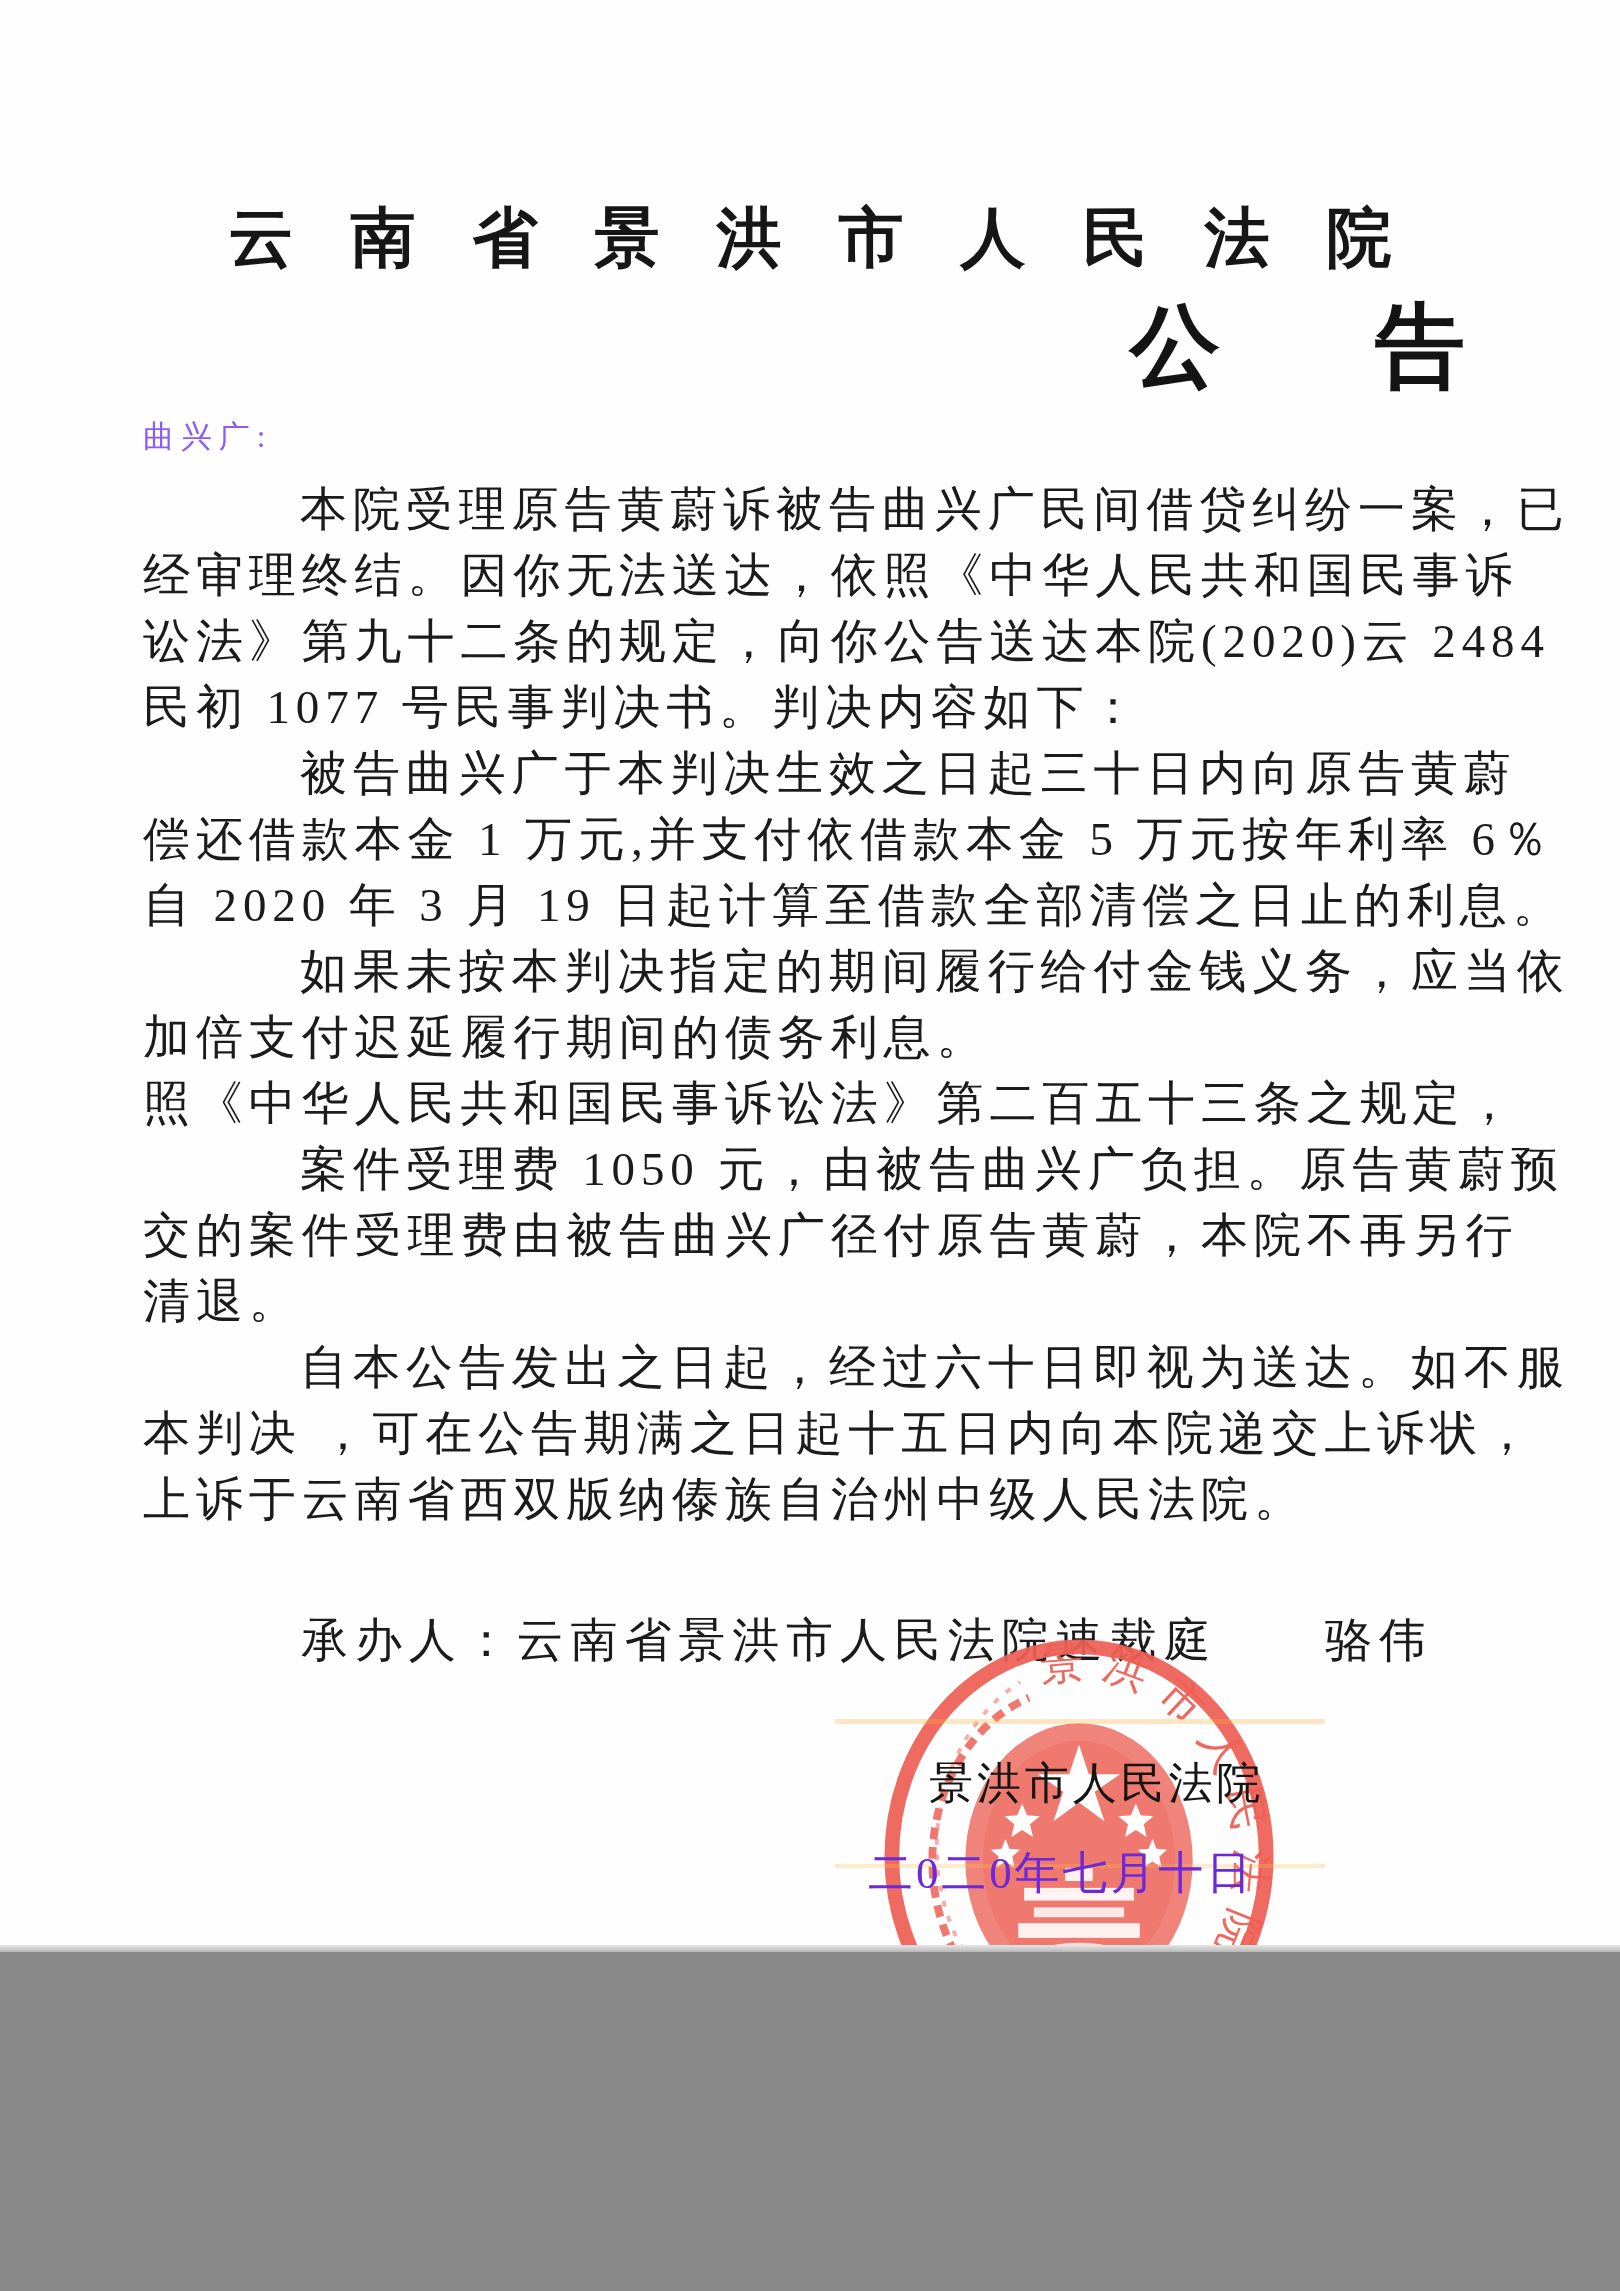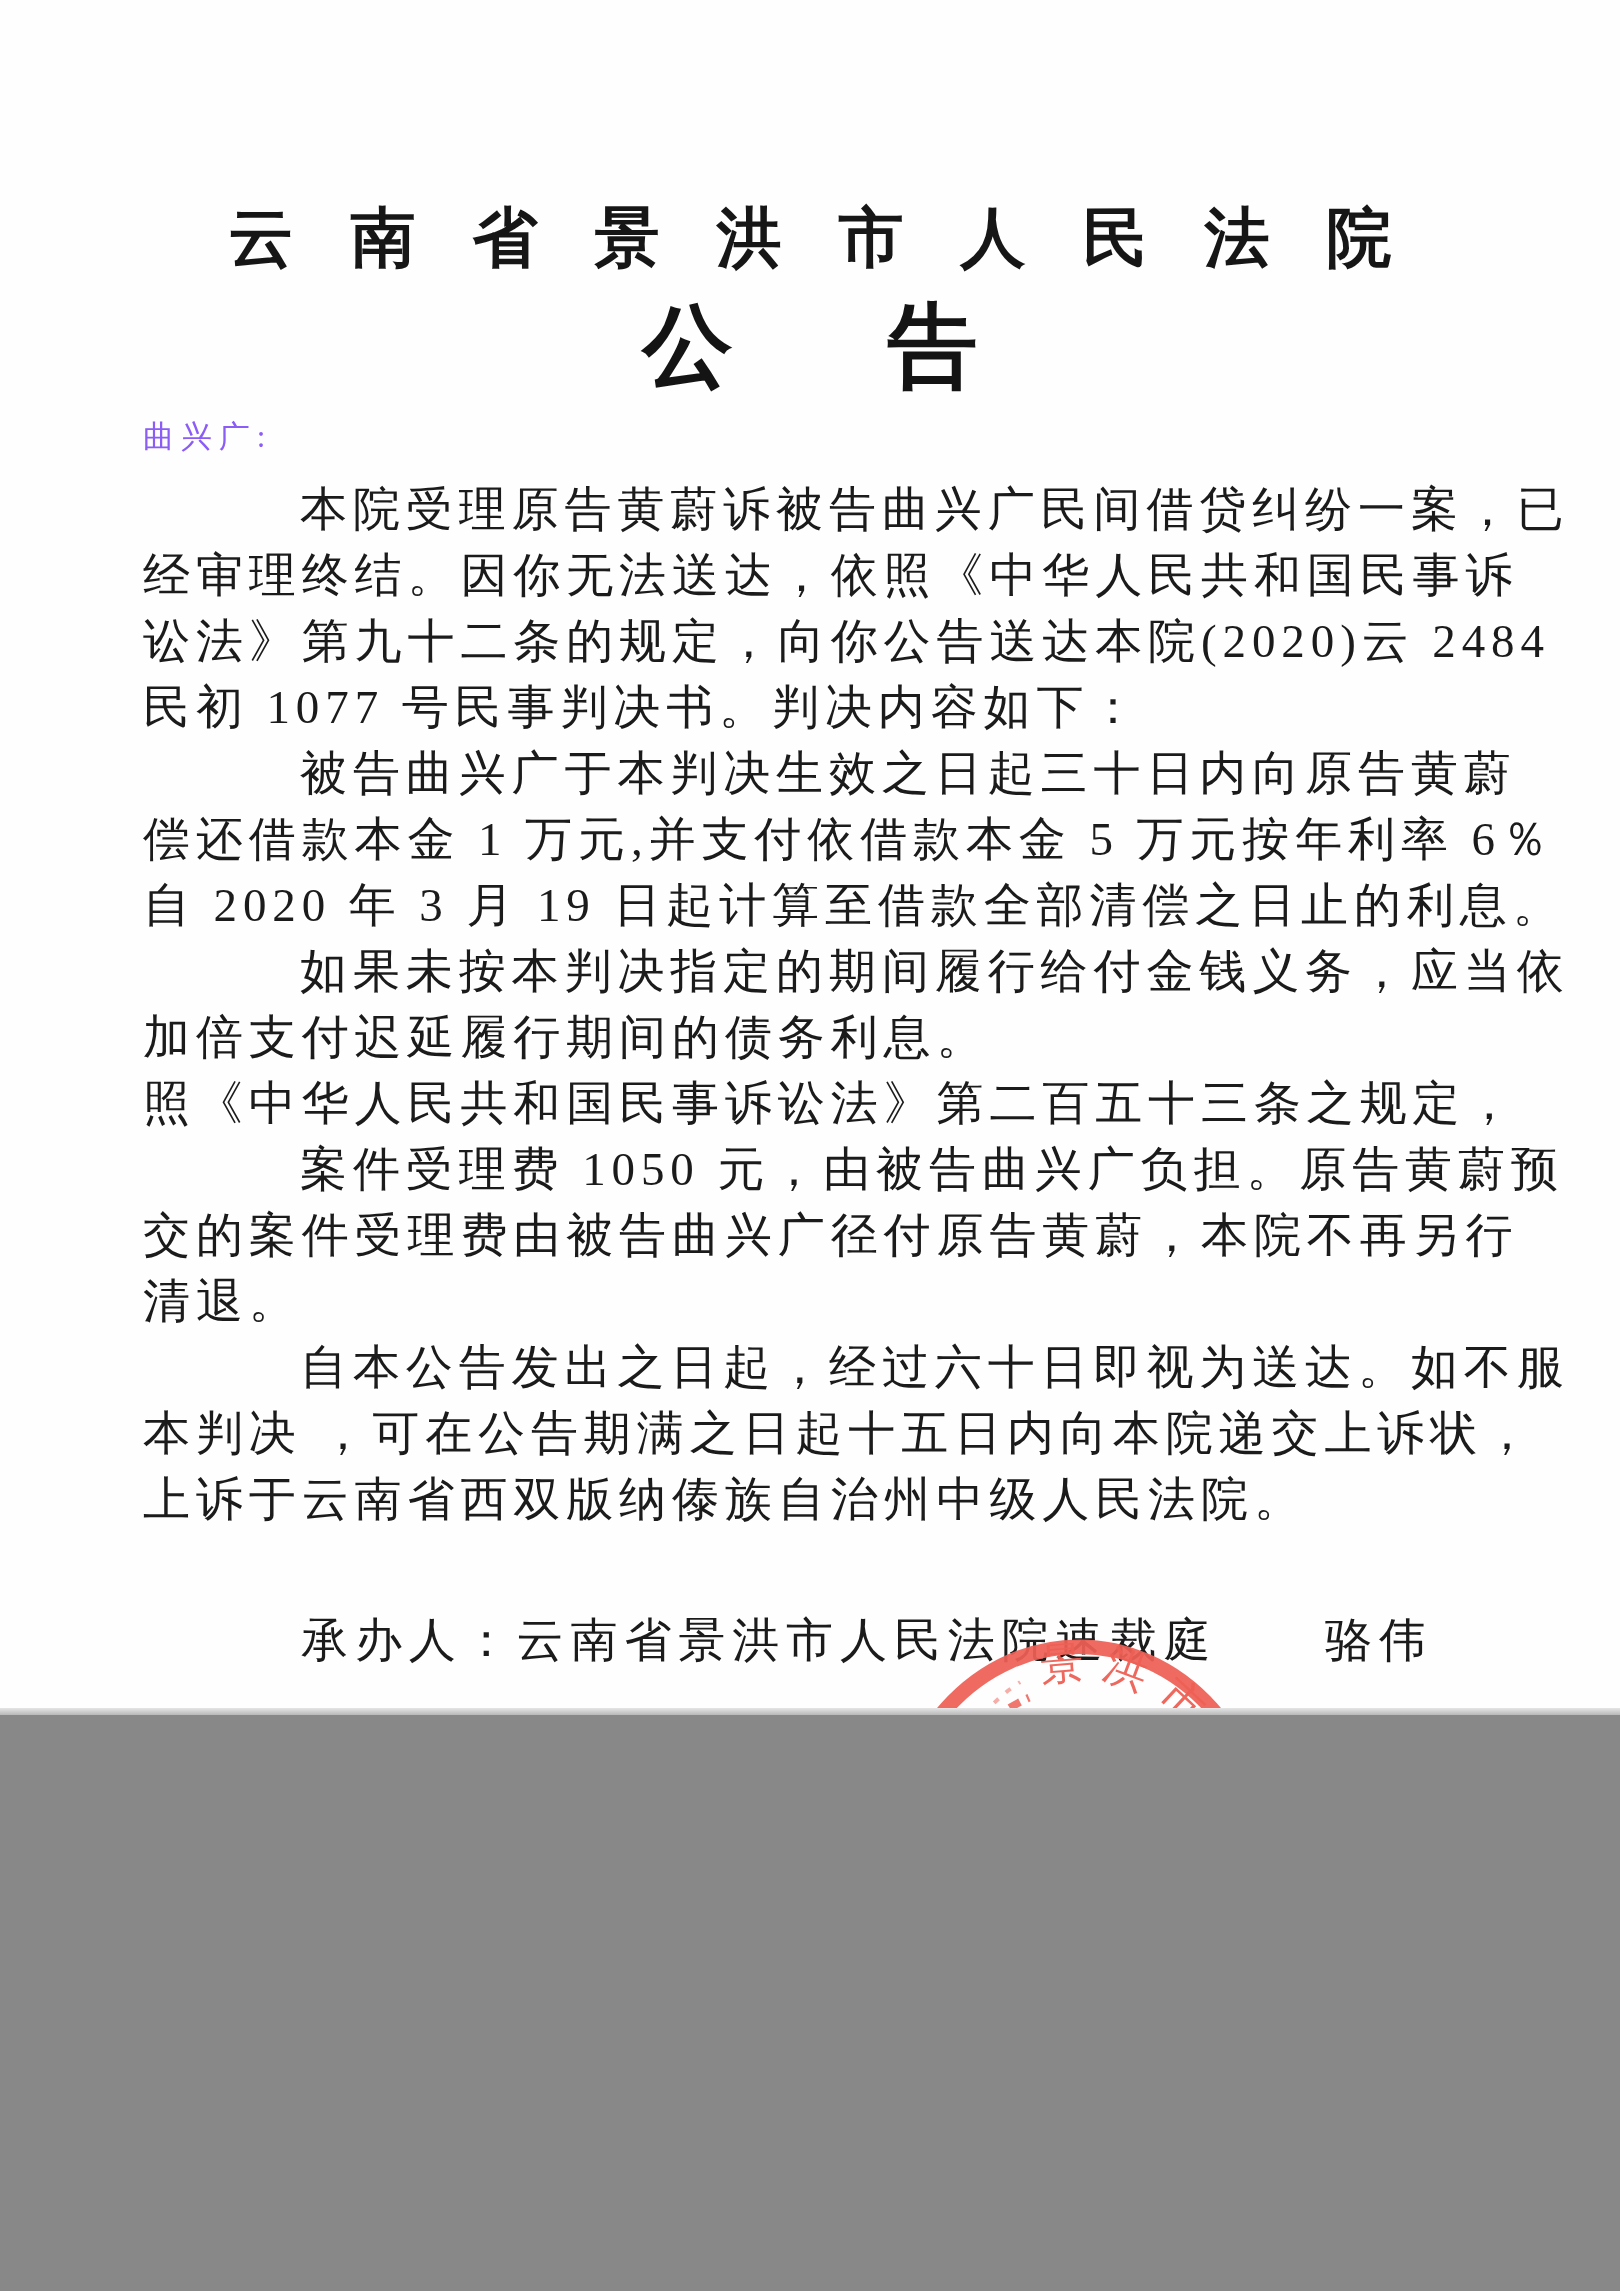--- a/index.html
+++ b/index.html
@@ -1,39 +1,39 @@
 <!DOCTYPE html>
 <html><head>
 <meta charset="utf-8">
 <title>公告</title>
 <style>
   html,body{margin:0;padding:0;background:#888;}
   .page{
     position:relative;
-    width:1620px;height:1715px;
+    width:1620px;height:1952px;
     margin:0 auto;
     background:#fefefe;
     overflow:hidden;
     color:#1b1b1b;
     font-family:"Liberation Serif","DejaVu Serif",serif;
   }
   .court-title{
     position:absolute;top:194px;left:0;width:1620px;
     text-align:center;
     font-family:"Liberation Sans","DejaVu Sans",sans-serif;
     font-weight:bold;
     font-size:65px;
     letter-spacing:57px;
     text-indent:57px;
     white-space:nowrap;
     color:#161616;
   }
   .notice-title{
     position:absolute;top:286px;left:0;width:1620px;
-    text-align:center;
+    text-align:right;
     font-family:"Liberation Sans","DejaVu Sans",sans-serif;
     font-weight:bold;
     font-size:90px;
     letter-spacing:155px;
     text-indent:155px;
     white-space:nowrap;
     color:#141414;
   }
   .salutation{
     position:absolute;top:416px;left:143px;

